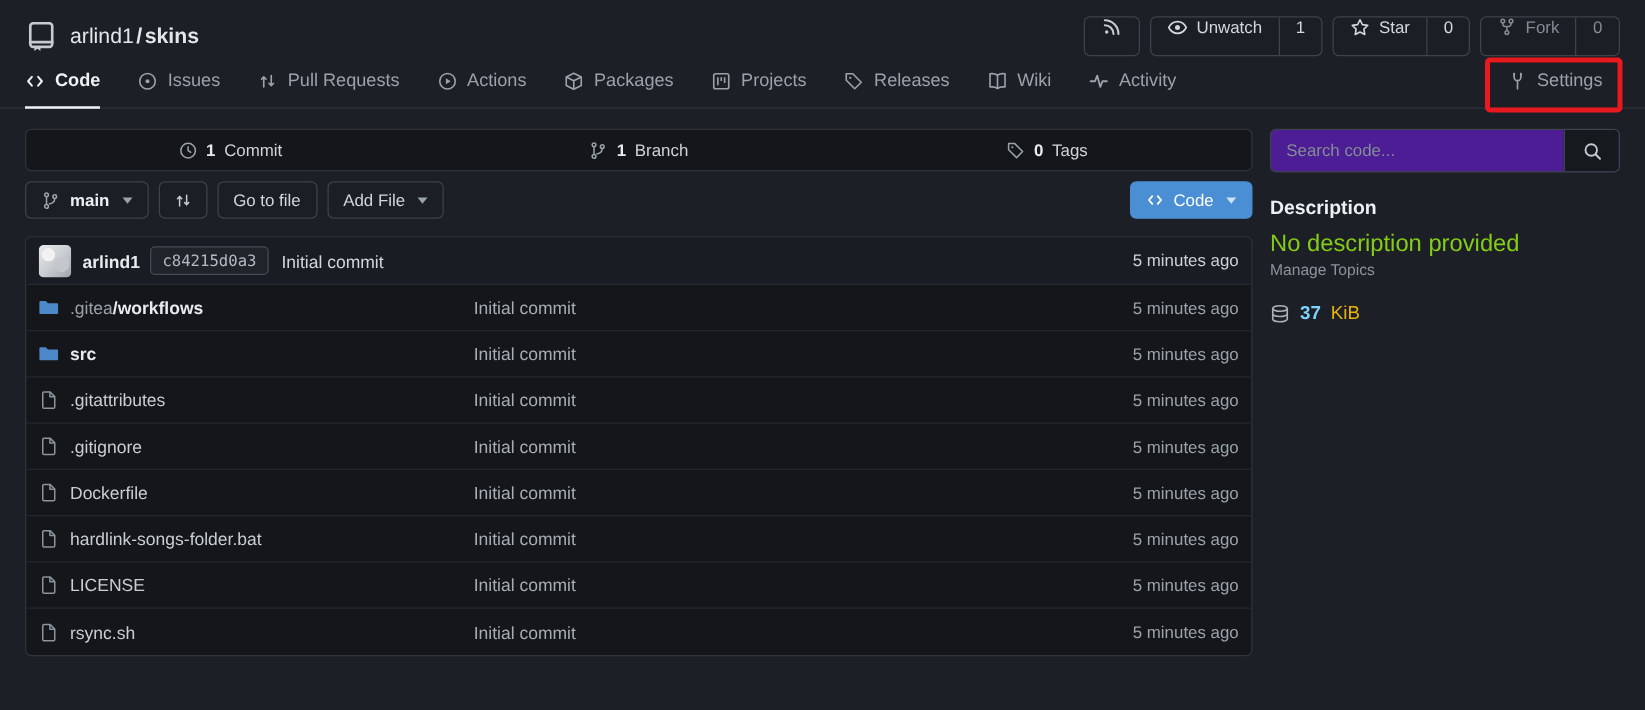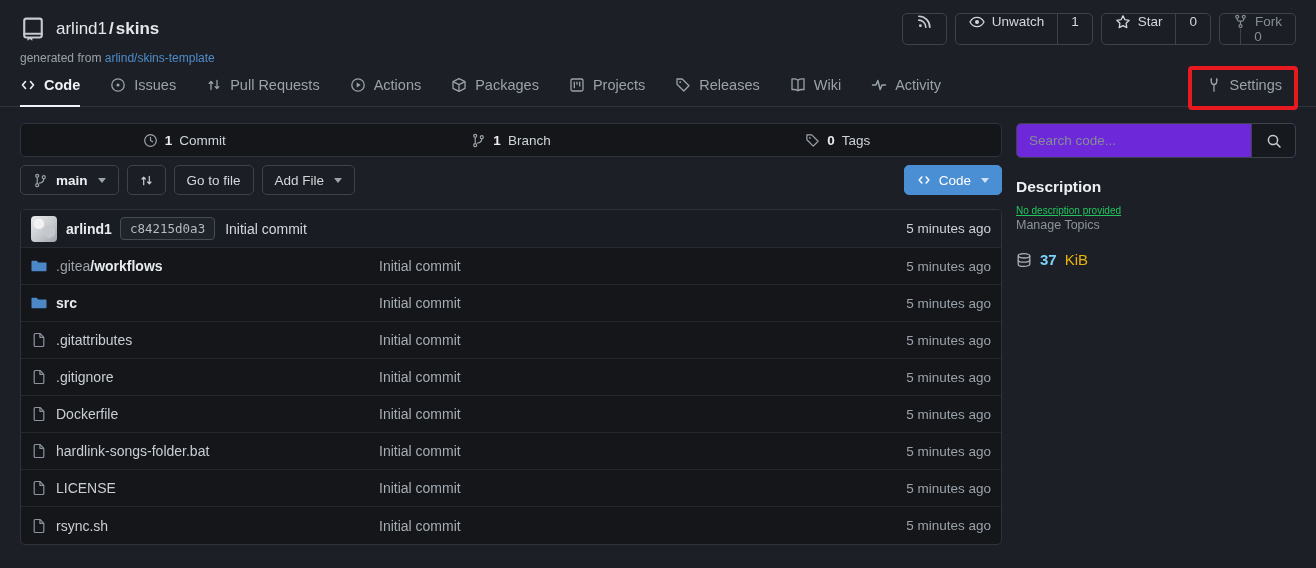--- a/index.html
+++ b/index.html
@@ -16,21 +16,21 @@
   .repo-title { display:flex; align-items:center; gap:10px; font-size:17px; color:#e4e7ea; }
   .repo-title .owner { font-weight:400; }
   .repo-title .sep { color:#e4e7ea; font-weight:700; margin:0 2px; }
   .repo-title .name { font-weight:700; }
   .hdr-actions { margin-left:auto; display:flex; gap:8px; align-items:center; }
   .hbtn { display:flex; align-items:center; background:#1b1e24; border:1px solid #3c434b;
           border-radius:5px; overflow:hidden; height:32px; color:#d3d7dc; cursor:pointer; }
   .hbtn .seg { display:flex; gap:7px; padding:0 13px; height:100%; font-size:13.5px; }
   .hbtn .seg + .seg { border-left:1px solid #3c434b; }
   .hbtn.icon-only .seg { padding:0 14px; }
-  .hbtn.muted { color:#848c94;flex-direction:column; }
+  .hbtn.muted { color:#848c94; }
   .gen-from { font-size:12px; color:#9aa2aa; margin-top:6px; }
   .gen-from a { color:#4f8cc9; text-decoration:none; cursor:pointer; }
 
   
   .nav { display:flex; align-items:center; gap:30px; margin-top:12px; }
   .tab { display:flex; align-items:center; gap:8px; color:#9aa2aa; font-size:14.5px;
          padding-bottom:13px; position:relative; cursor:pointer; }
   .tab.active { color:#f0f3f6; font-weight:700; }
   .tab.active::after { content:""; position:absolute; left:0; right:0; bottom:-1px; height:2px; background:#f0f3f6; }
   .tab-settings-wrap { margin-left:auto; position:relative; padding:0 14px; }
@@ -82,29 +82,29 @@
   .frow:last-child { border-bottom:none; }
   .col-name { flex:0 0 348px; display:flex; align-items:center; gap:9px; min-width:0; }
   .fprefix { color:#9aa2aa; }
   .fname { color:#c9ced3; cursor:pointer; }
   .frow.folder .fname { font-weight:700; color:#e8ebee; }
   .col-msg { flex:1 1 auto; color:#a6adb4; cursor:pointer; }
   .col-age { color:#9aa2aa; font-size:13.5px; }
 
   
   .searchbox { display:flex; align-items:stretch; height:35px; border:1px solid #3c434b;
-               border-radius:5px; overflow:hidden; background:#6d28d9; }
+               border-radius:5px; overflow:hidden; background:#4c1d95; }
   .searchbox input { flex:1; background:transparent; border:none; outline:none;
                      color:#d3d7dc; font-size:13.5px; padding:0 12px;
                      font-family:"Liberation Sans", sans-serif; }
   .searchbox input::placeholder { color:#858d95; }
   .search-btn { width:44px; display:flex; align-items:center; justify-content:center;
                 border-left:1px solid #3c434b; color:#c6cbd1; cursor:pointer; background:#16191e; }
   .desc-title { margin-top:20px; font-size:15.5px; font-weight:700; color:#eef1f4; }
-  .desc-text { margin-top:9px; font-size:10px; color:#22c55e;text-decoration:underline; }
+  .desc-text { margin-top:9px; font-size:19px; color:#84cc16; }
   .manage-topics { margin-top:24px; font-size:12.5px; color:#8b939b; cursor:pointer; }
   .size-row { margin-top:19px; display:flex; align-items:center; gap:8px; color:#aab1b8; }
   .size-row .val { font-weight:700; font-size:15px; color:#7dd3fc; }
   .size-row .unit { font-size:15px; color:#eab308; }
 </style>
 </head>
 <body>
 
 <div class="header">
   <div class="hdr-top">
@@ -163,24 +163,20 @@
                 <circle cx="11.5" cy="3" r="1.6"></circle>
                 <circle cx="8" cy="12.9" r="1.6"></circle>
               <path d="M4.5 4.7v.9a2 2 0 0 0 2 2h3a2 2 0 0 0 2-2v-.9M8 7.7v3.5"></path>
             </svg>
           </span>
           <span>Fork</span>
         </div>
         <div class="seg">0</div>
       </div>
     </div>
-  </div>
-  <div class="gen-from">
-    <span>generated from</span>
-    <a>arlind/skins-template</a>
   </div>
 
   <div class="nav">
     <div class="tab active">
       <span>
         <svg width="16" height="16" viewBox="0 0 16 16" fill="none" stroke="currentColor" stroke-width="1.6" stroke-linecap="round" stroke-linejoin="round">
           <path d="M5.5 4.5 2.5 8l3 3.5M10.5 4.5l3 3.5-3 3.5"></path>
         </svg>
       </span>
       <span>Code</span>

